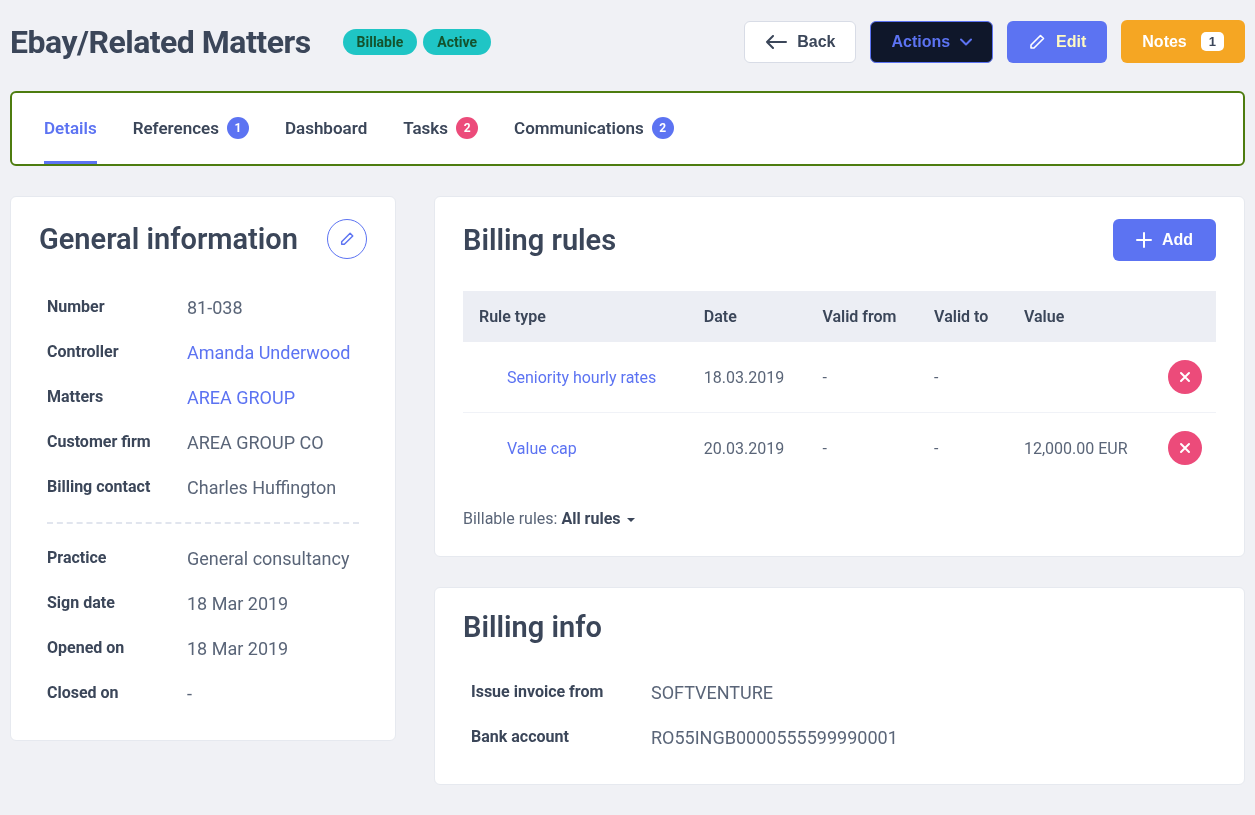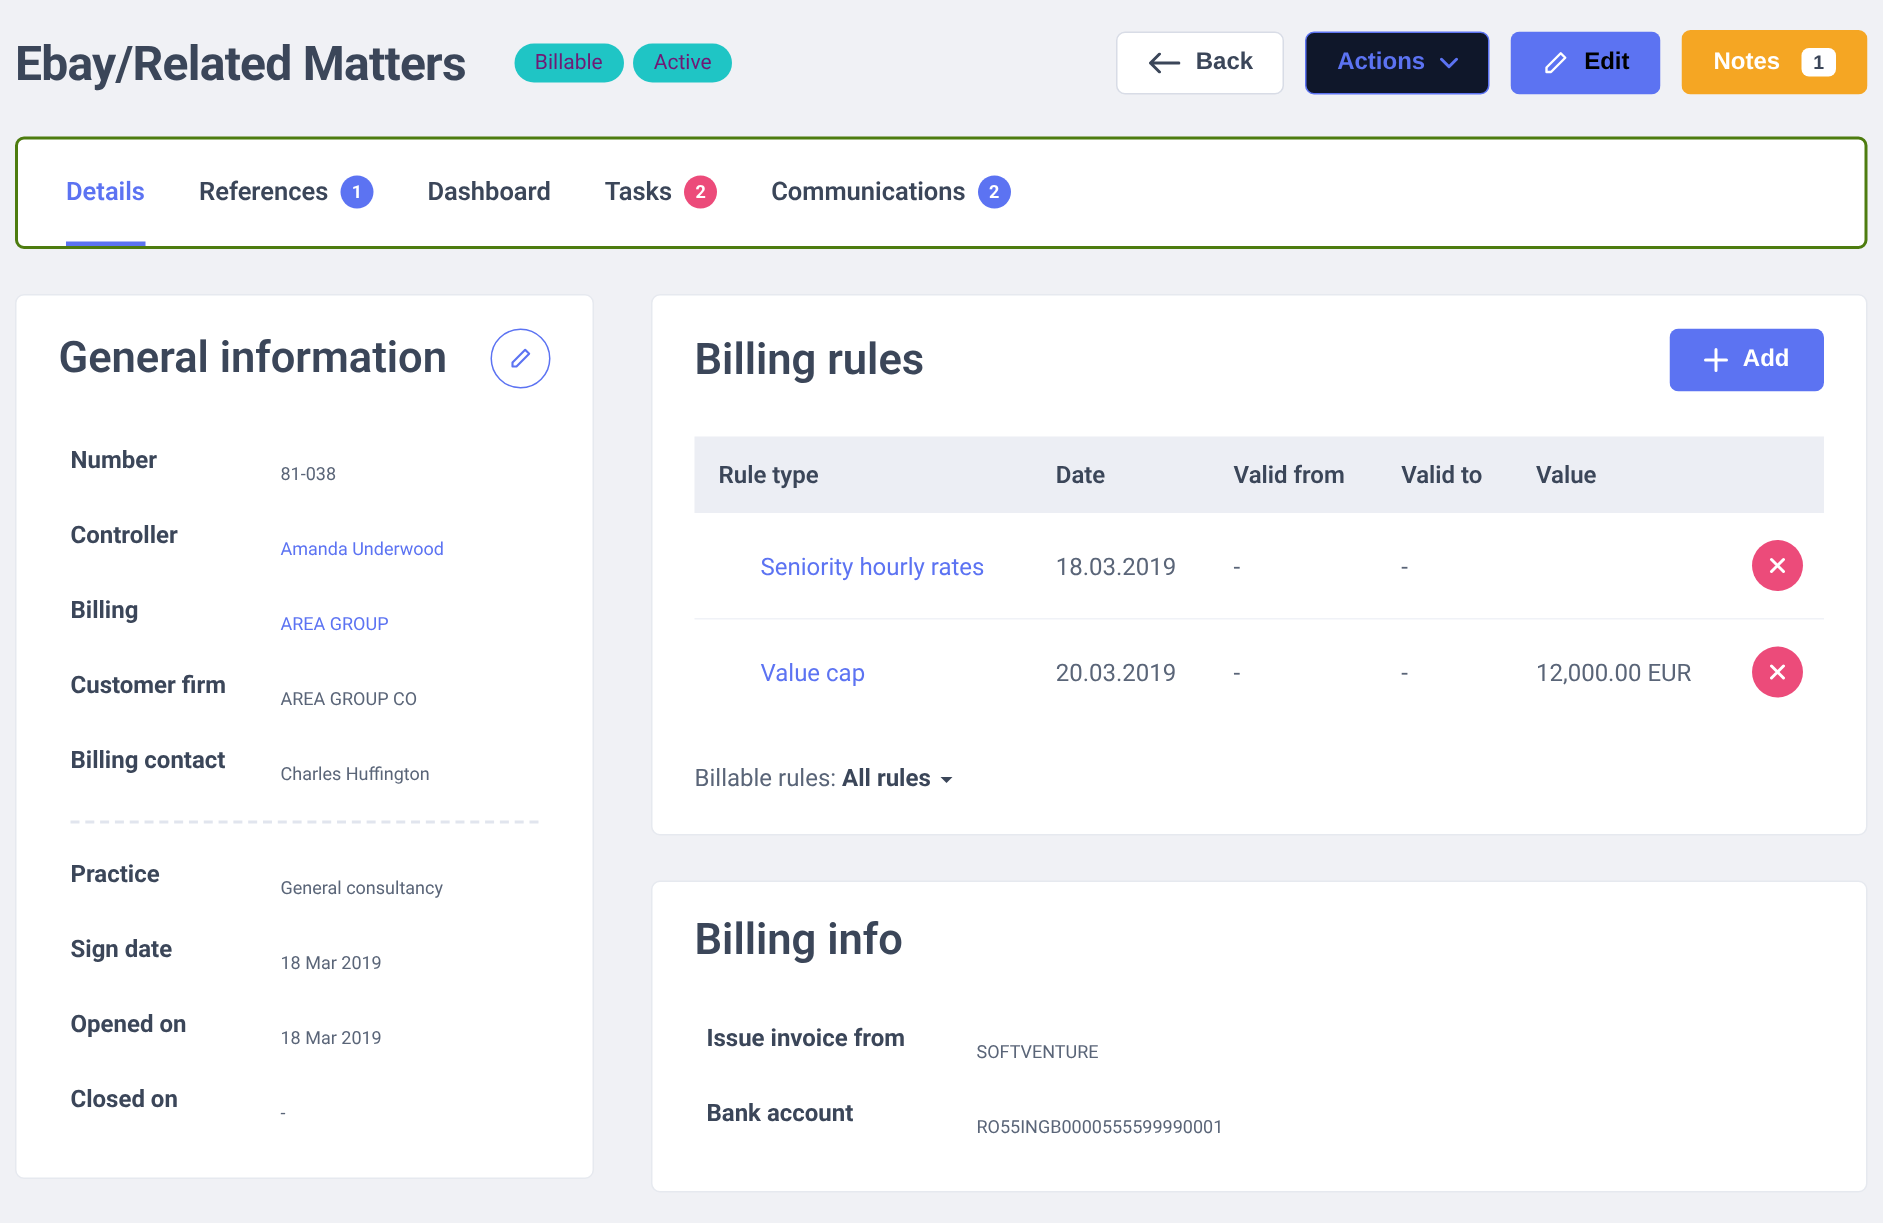--- a/index.html
+++ b/index.html
@@ -24,22 +24,22 @@
 }
 .badges {
   display: flex;
   gap: 6px;
   margin-left: 32px;
 }
 .badge {
   padding: 5px 14px;
   border-radius: 16px;
   font-size: 14px;
-  font-weight: 400;
-  color: #701a75;
+  font-weight: 700;
+  color: #14532d;
 }
 .badge-teal { background: #1fc5c5; }
 .header-actions {
   margin-left: auto;
   display: flex;
   gap: 14px;
   align-items: center;
 }
 .btn {
   display: inline-flex;
@@ -48,21 +48,21 @@
   padding: 11px 20px;
   border-radius: 6px;
   font-size: 16px;
   font-weight: 600;
   cursor: pointer;
   border: 1px solid transparent;
   background: white;
 }
 .btn-back { border: 1px solid #d8dce6; color: #3b4659; }
 .btn-actions { border: 1px solid #5c73f2; color: #5c73f2; background: #0f172a; }
-.btn-edit { background: #5c73f2; color: #000000; }
+.btn-edit { background: #5c73f2; color: #fef9c3; }
 .btn-notes { background: #f5a623; color: white; }
 .btn-add { background: #5c73f2; color: white; padding: 11px 22px; }
 .notes-count {
   background: white;
   color: #3b4659;
   border-radius: 5px;
   padding: 2px 8px;
   font-size: 13px;
   font-weight: 700;
   margin-left: 4px;
@@ -145,22 +145,21 @@
 }
 .info-label {
   width: 140px;
   font-weight: 700;
   color: #3b4659;
   font-size: 16px;
   flex-shrink: 0;
 }
 .info-value {
   color: #5a6578;
-  font-size: 12px;
-  margin-top: 12px;
+  font-size: 18px;
 }
 .info-value.link { color: #5c73f2; cursor: pointer; }
 .divider {
   border: none;
   border-top: 2px dashed #e1e5ee;
   margin: 12px 0;
 }
 .table {
   width: calc(100% - 56px);
   margin: 12px 28px 0;
@@ -287,21 +286,21 @@
       <div class="card-body">
         <div class="info-row">
           <div class="info-label">Number</div>
           <div class="info-value">81-038</div>
         </div>
         <div class="info-row">
           <div class="info-label">Controller</div>
           <div class="info-value link">Amanda Underwood</div>
         </div>
         <div class="info-row">
-          <div class="info-label">Billing</div>
+          <div class="info-label">Matters</div>
           <div class="info-value link">AREA GROUP</div>
         </div>
         <div class="info-row">
           <div class="info-label">Customer firm</div>
           <div class="info-value">AREA GROUP CO</div>
         </div>
         <div class="info-row">
           <div class="info-label">Billing contact</div>
           <div class="info-value">Charles Huffington</div>
         </div>

